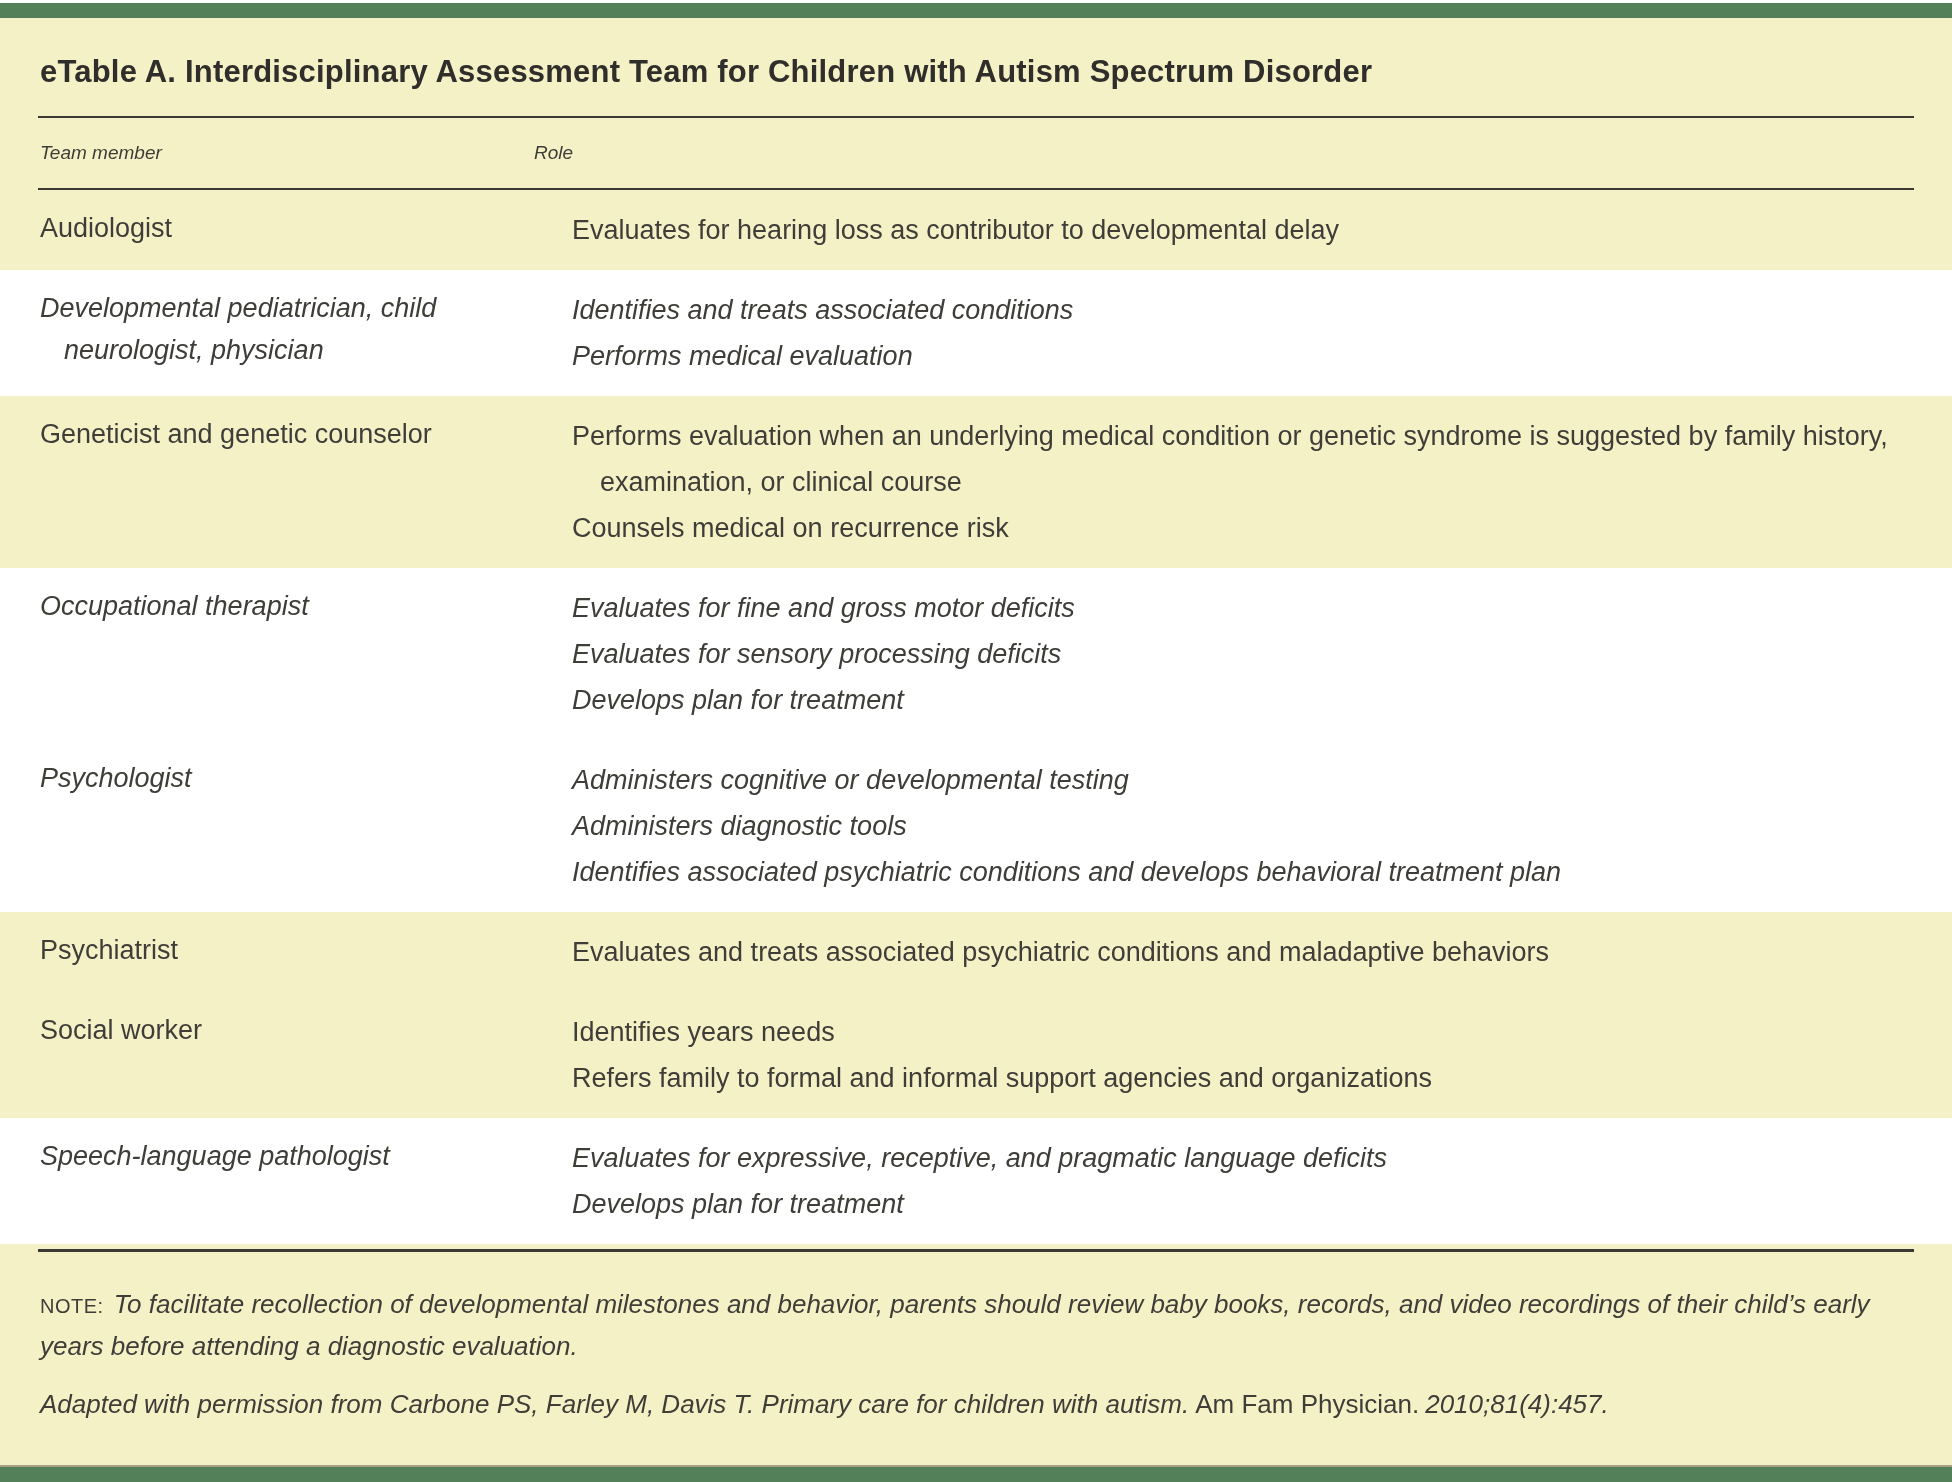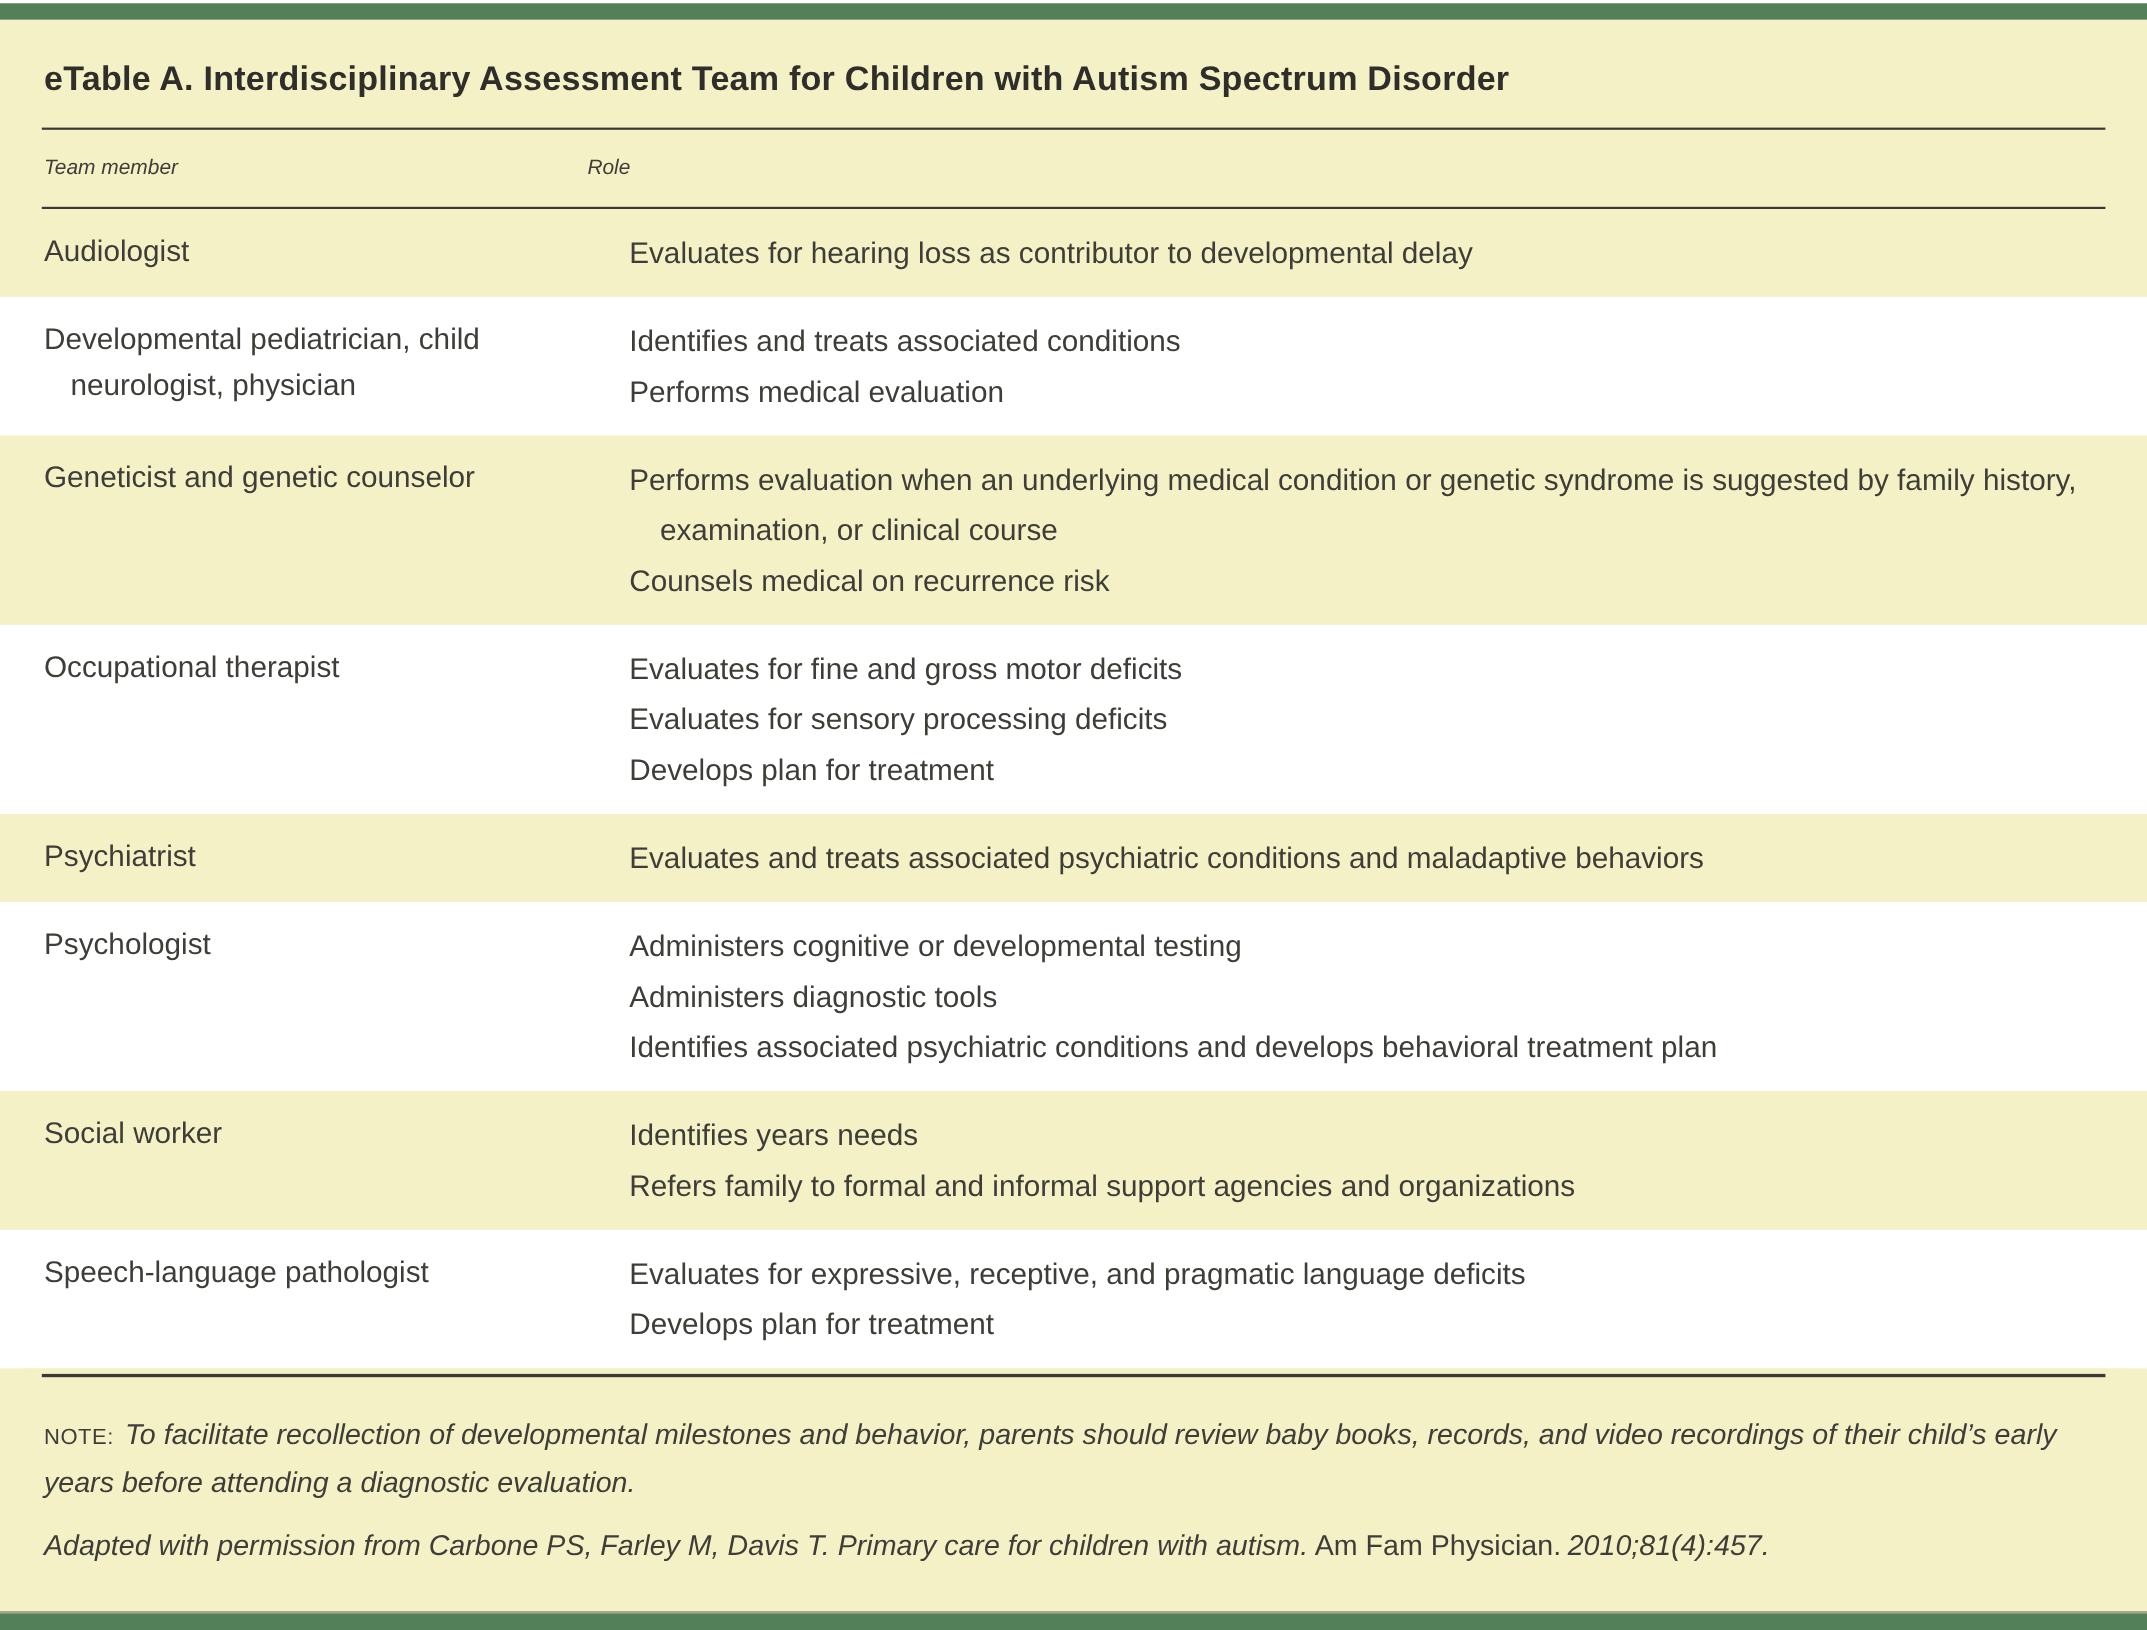--- a/index.html
+++ b/index.html
@@ -44,21 +44,21 @@
     font-size: 19px;
     padding: 24px 0 24px 2px;
   }
   .col-headers .col-member { width: 494px; flex: 0 0 auto; }
   .col-headers .col-role { flex: 1; }
 
   
   .rows { flex: 0 0 auto; }
   .row { display: flex; padding: 17px 38px 17px 40px; font-size: 27px; }
   .row.shaded { background: var(--cream); }
-  .row.plain  { background: var(--row-white); }
+  .row.plain  { background: var(--row-white); font-style: italic; }
   .cell-member {
     width: 532px;
     flex: 0 0 auto;
     padding-right: 40px;
   }
   .cell-member p {
     line-height: 42px;
     padding-left: 24px;
     text-indent: -24px;
   }
@@ -154,37 +154,37 @@
       <div class="cell-member">
         <p>Occupational therapist</p>
       </div>
       <div class="cell-role">
         <p>Evaluates for fine and gross motor deficits</p>
         <p>Evaluates for sensory processing deficits</p>
         <p>Develops plan for treatment</p>
       </div>
     </div>
 
-    <div class="row shaded">
-      <div class="cell-member">
-        <p>Psychiatrist</p>
-      </div>
-      <div class="cell-role">
-        <p>Evaluates and treats associated psychiatric conditions and maladaptive behaviors</p>
-      </div>
-    </div>
-
     <div class="row plain">
       <div class="cell-member">
         <p>Psychologist</p>
       </div>
       <div class="cell-role">
         <p>Administers cognitive or developmental testing</p>
         <p>Administers diagnostic tools</p>
         <p>Identifies associated psychiatric conditions and develops behavioral treatment plan</p>
+      </div>
+    </div>
+
+    <div class="row shaded">
+      <div class="cell-member">
+        <p>Psychiatrist</p>
+      </div>
+      <div class="cell-role">
+        <p>Evaluates and treats associated psychiatric conditions and maladaptive behaviors</p>
       </div>
     </div>
 
     <div class="row shaded">
       <div class="cell-member">
         <p>Social worker</p>
       </div>
       <div class="cell-role">
         <p>Identifies years needs</p>
         <p>Refers family to formal and informal support agencies and organizations</p>

